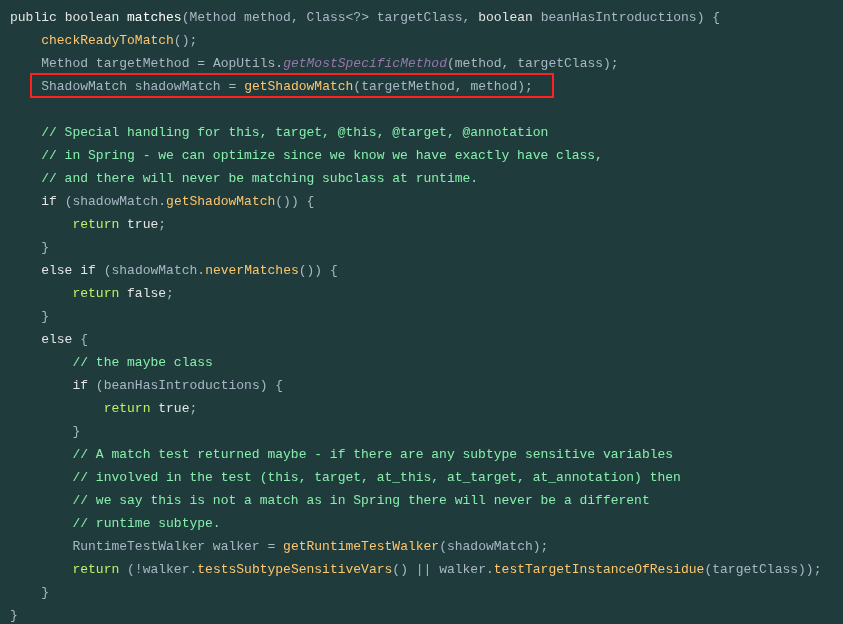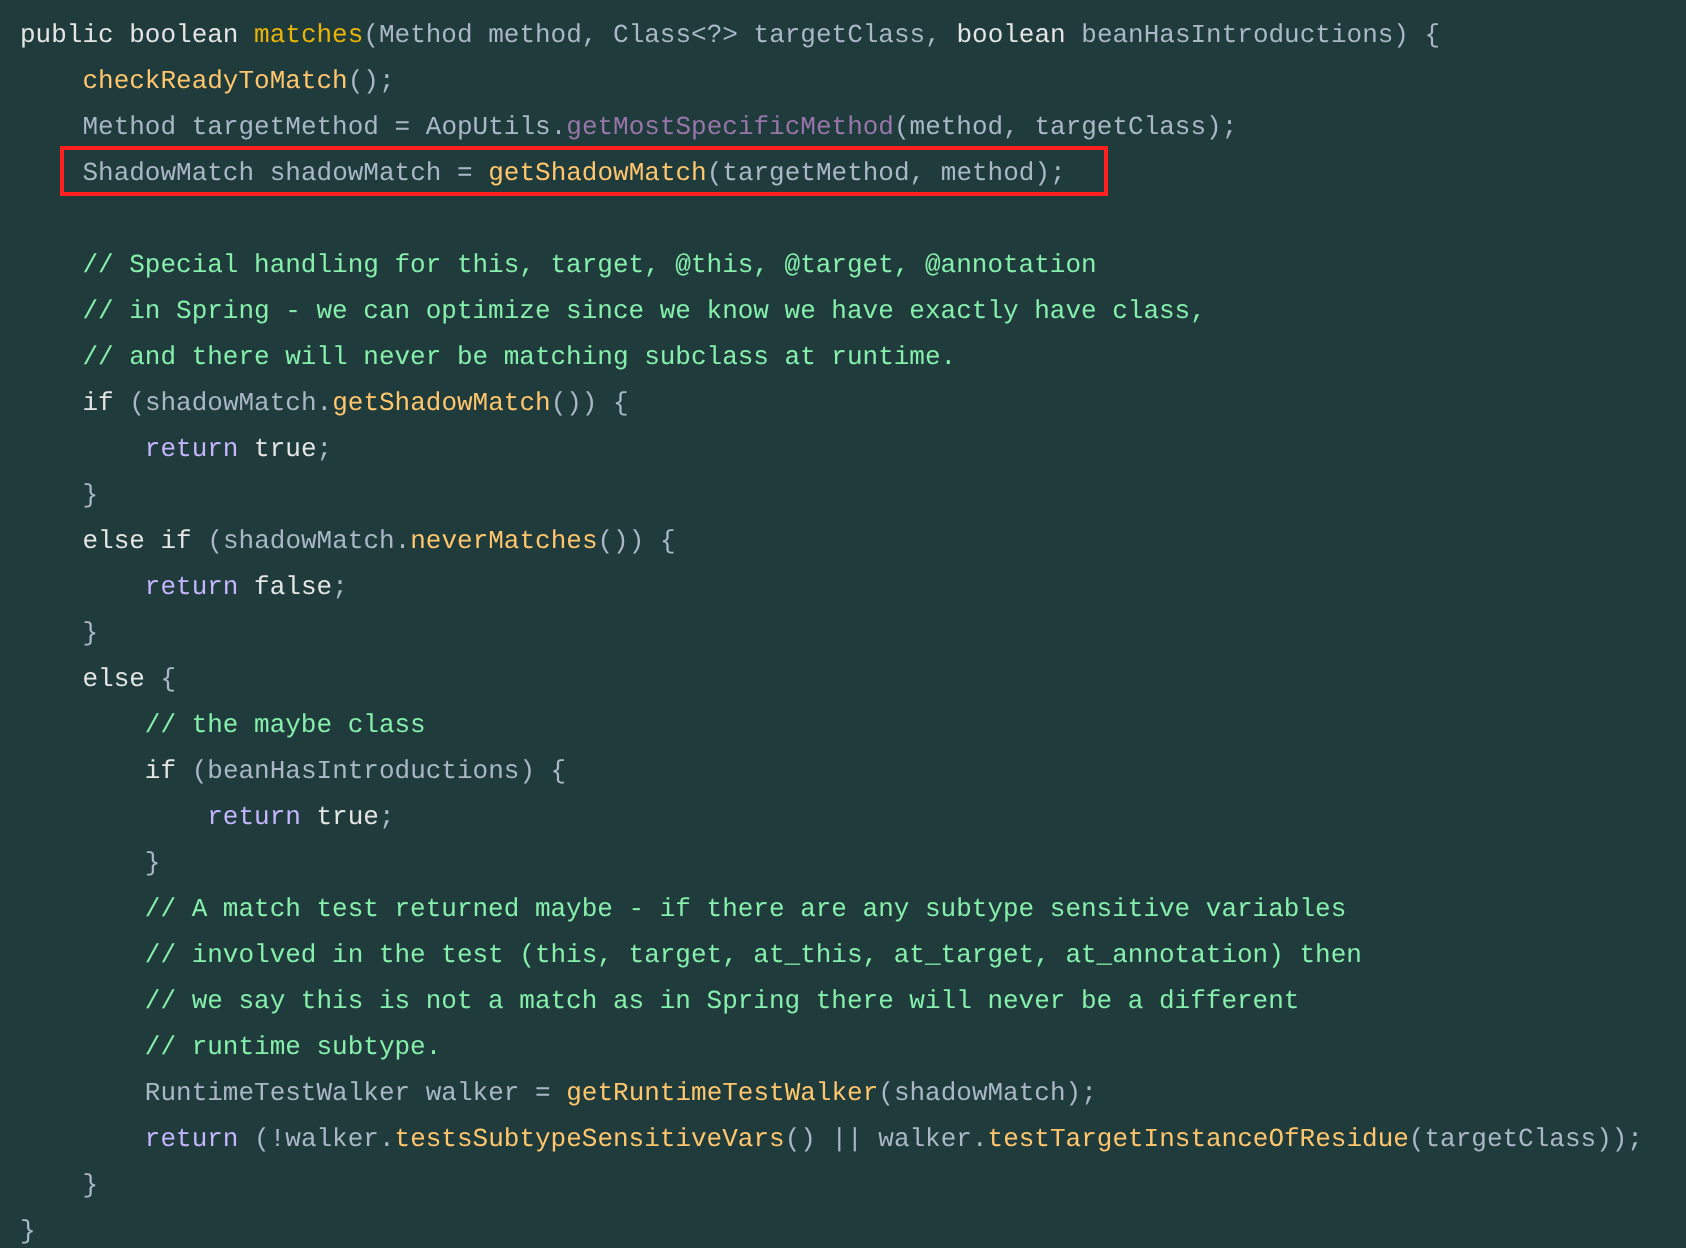--- a/index.html
+++ b/index.html
@@ -1,24 +1,24 @@
 <!DOCTYPE html>
 <html><head>
 <meta charset="utf-8">
 <style>
 html,body{margin:0;padding:0;background:#1f3b3b;width:843px;height:624px;overflow:hidden}
 pre{margin:0;padding:6px 10px;font-family:Consolas,'Courier New',monospace;font-size:13px;line-height:23px;white-space:pre;color:#a9b7c6}
 .kw{color:#e5e5e5}
-.name{color:#eab308}
+.name{color:#ffffff}
 .cls{color:#a9b7c6}
 .comm{color:#86efac}
 .call{color:#ffc66d}
-.italm{color:#9876aa;}
+.italm{color:#9876aa;font-style:italic}
 .paren{color:#a9b7c6}
-.ret{color:#c4b5fd}
+.ret{color:#bef264}
 .box{position:absolute;border:2px solid #ff2020;pointer-events:none}
 </style>
 </head>
 <body>
 
 <pre><span class="kw">public</span> <span class="kw">boolean</span> <span class="name">matches</span><span class="paren">(</span><span class="cls">Method</span> <span>method</span><span class="paren">,</span> <span class="cls">Class</span><span class="paren">&lt;?&gt;</span> <span>targetClass</span><span class="paren">,</span> <span class="kw">boolean</span> <span>beanHasIntroductions</span><span class="paren">) {</span>
     <span class="call">checkReadyToMatch</span><span class="paren">();</span>
     <span class="cls">Method</span> <span>targetMethod</span> <span class="paren">=</span> <span class="cls">AopUtils</span><span class="paren">.</span><span class="italm">getMostSpecificMethod</span><span class="paren">(</span><span>method</span><span class="paren">,</span> <span>targetClass</span><span class="paren">);</span>
     <span class="cls">ShadowMatch</span> <span>shadowMatch</span> <span class="paren">=</span> <span class="call">getShadowMatch</span><span class="paren">(</span><span>targetMethod</span><span class="paren">,</span> <span>method</span><span class="paren">);</span>
 

